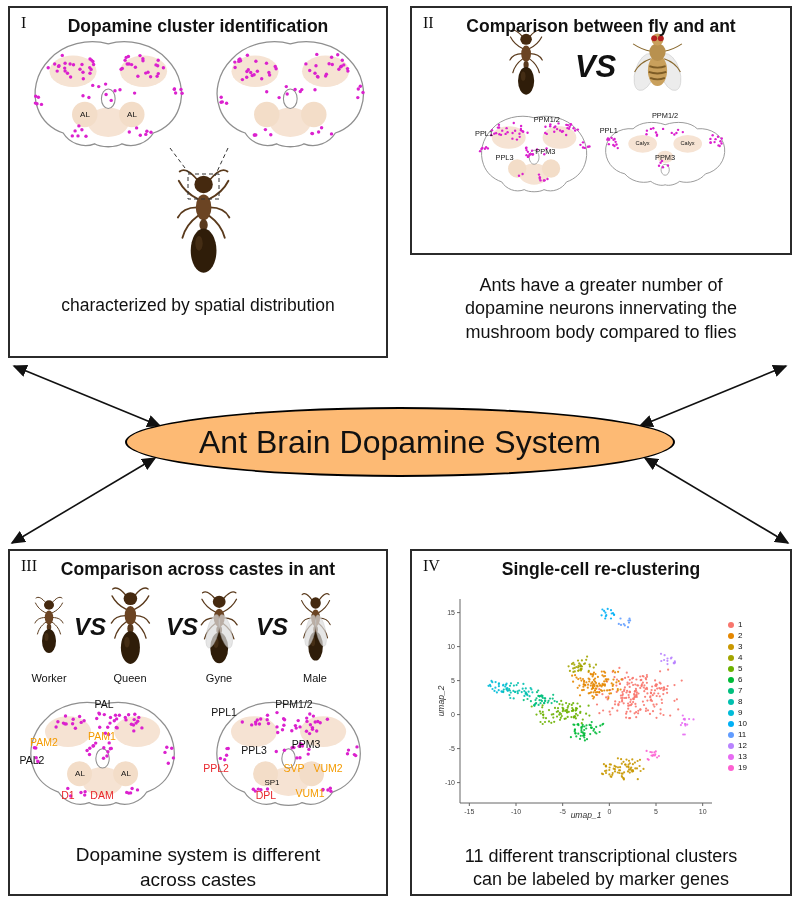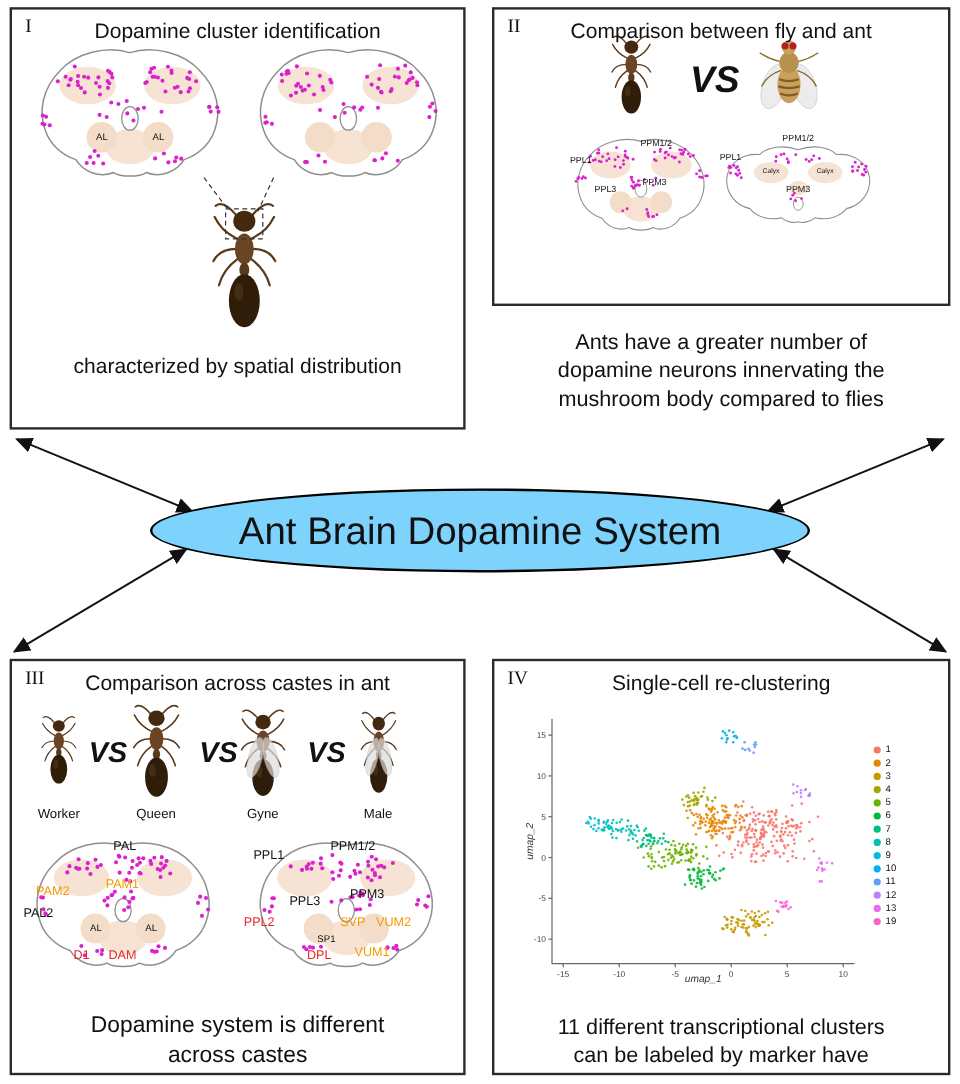--- a/index.html
+++ b/index.html
@@ -6,33 +6,33 @@
   html,body{background:#fff}
   #fig{position:relative;width:800px;height:903px;background:#fff;
        font-family:"Liberation Sans",sans-serif;color:#111;overflow:hidden}
   .panel{position:absolute;background:#fff;border:2px solid #2b2b2b;z-index:2}
   #p1{left:8px;top:6px;width:380px;height:352px}
   #p2{left:410px;top:6px;width:382px;height:249px}
   #p3{left:8px;top:549px;width:380px;height:347px}
   #p4{left:410px;top:549px;width:382px;height:347px}
   .numeral{position:absolute;left:11px;top:6px;font-family:"Liberation Serif",serif;
            font-size:16px;z-index:3}
-  .ptitle{position:absolute;left:0;right:0;top:8px;text-align:center;font-weight:normal;
+  .ptitle{position:absolute;left:0;right:0;top:8px;text-align:center;font-weight:bold;
           font-size:17.5px;z-index:3}
   .psvg{position:absolute;left:0;top:0;width:100%;height:100%}
   .caption{position:absolute;left:0;right:0;text-align:center;line-height:1.3;z-index:3}
   #p1 .caption{top:286px;font-size:17.5px}
   #p2 .caption{top:266px;font-size:18px}
   #p3 .caption{top:292px;font-size:19px}
   #p4 .caption{top:294px;font-size:18px}
   #arrows{position:absolute;left:0;top:0;z-index:1}
   .arrow{stroke:#111;stroke-width:1.6}
   #hub{position:absolute;left:125px;top:407px;width:550px;height:70px;border:2.5px solid #000;
        border-radius:50%;display:flex;align-items:center;justify-content:center;
-       font-size:32px;background:#7dd3fc;z-index:2;white-space:nowrap}
+       font-size:32px;background:#fdba74;z-index:2;white-space:nowrap}
   .blabel{font-size:10.5px}
   .bk{fill:#111}
   .sm{font-size:8px;fill:#111}
   .vs{font-weight:bold;font-style:italic;fill:#111}
   .caste{font-size:11px;fill:#111}
   .tick{font-size:7px;fill:#444}
   .axlab{font-size:8.5px;fill:#333;font-style:italic}
   .spine{stroke:#666;stroke-width:1;fill:none}
   #legend{position:absolute;left:316px;top:70px;display:flex;flex-direction:column;gap:3px;z-index:3}
   .lgrow{display:flex;align-items:center;gap:4px;font-size:8px;line-height:1}
@@ -1427,17 +1427,17 @@
           <span class="lgdot" style="background: rgb(231, 107, 243);"></span>
           <span>13</span>
         </div>
         <div class="lgrow">
           <span class="lgdot" style="background: rgb(253, 97, 209);"></span>
           <span>19</span>
         </div>
       </div>
     <div class="caption">
       <div>11 different transcriptional clusters</div>
-      <div>can be labeled by marker have</div>
+      <div>can be labeled by marker genes</div>
     </div>
   </div>
 
 </div>
 
 </body></html>

